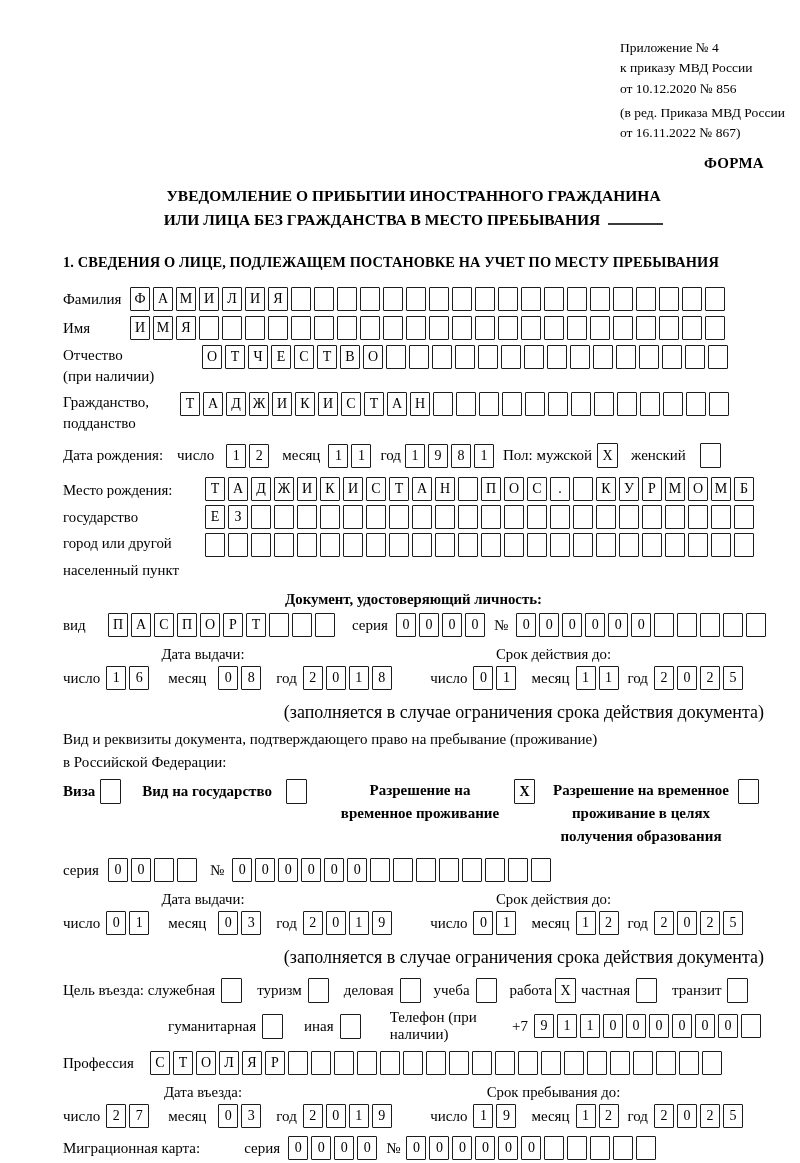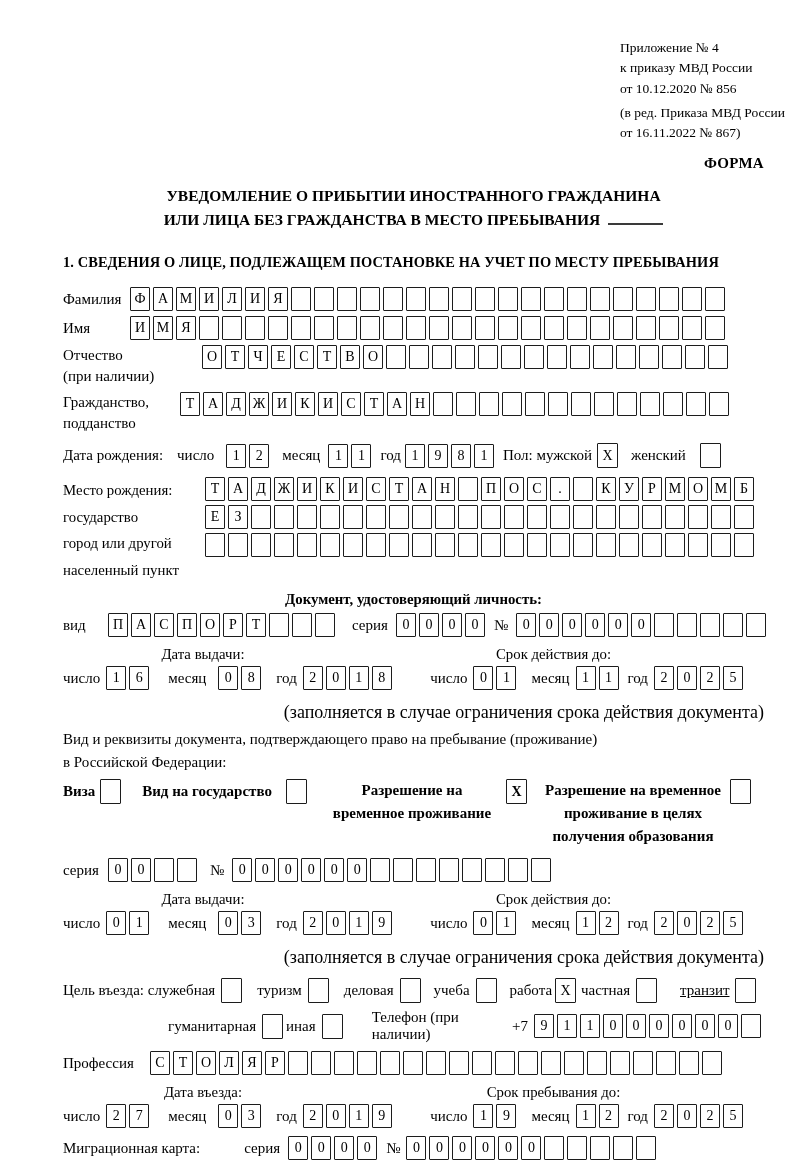--- a/index.html
+++ b/index.html
@@ -43,21 +43,21 @@
   .dgroup .m6{margin-left:6px;} .dgroup .m12{margin-left:12px;} .dgroup .m16{margin-left:16px;}
   .right-group{margin-left:auto;}
 
   .note-right{text-align:right;font-size:18px;margin-top:12px;}
   .plain{margin-top:8px;}
   .plain2{margin-top:6px;}
 
   .opts{display:flex;align-items:flex-start;margin-top:8px;}
   .opt{display:flex;align-items:flex-start;font-weight:bold;}
   .opt .olabel{line-height:25px;}
-  .opt .wrap2{width:172px;text-align:center;line-height:23px;}
+  .opt .wrap2{width:172px;text-align:center;line-height:23px;margin-left:8px;}
   .opt .wrap3{width:178px;text-align:center;line-height:23px;}
   .opt .cells{margin-left:8px;}
 
   .purpose-row{display:flex;align-items:center;margin-top:10px;flex-wrap:nowrap;}
   .purpose-row .cells{margin-left:6px;}
   .purpose2{display:flex;align-items:center;margin-top:6px;margin-left:105px;}
   .purpose2 .cells{margin-left:6px;}
 
   .mig-row{display:flex;align-items:center;margin-top:8px;}
 </style>
@@ -536,32 +536,32 @@
         <span class="cell checkbox"></span>
       </span>
     <span style="margin-left:10px;">работа</span>
     <span class="cells" style="margin-left:3px;">
         <span class="cell checkbox">X</span>
       </span>
     <span style="margin-left:2px;">частная</span>
     <span class="cells">
         <span class="cell checkbox"></span>
       </span>
-    <span style="margin-left:20px;text-decoration:underline;">транзит</span>
+    <span style="margin-left:12px;">транзит</span>
     <span class="cells">
         <span class="cell checkbox"></span>
       </span>
   </div>
 
   <div class="purpose2">
     <span>гуманитарная</span>
     <span class="cells">
         <span class="cell checkbox"></span>
       </span>
-    <span style="">иная</span>
+    <span style="margin-left:18px;">иная</span>
     <span class="cells">
         <span class="cell checkbox"></span>
       </span>
     <span style="margin-left:26px;">Телефон (при наличии)</span>
     <span style="margin-left:22px;">+7</span>
     <span class="cells" style="margin-left:6px;">
         <span class="cell">9</span>
         <span class="cell">1</span>
         <span class="cell">1</span>
         <span class="cell">0</span>

